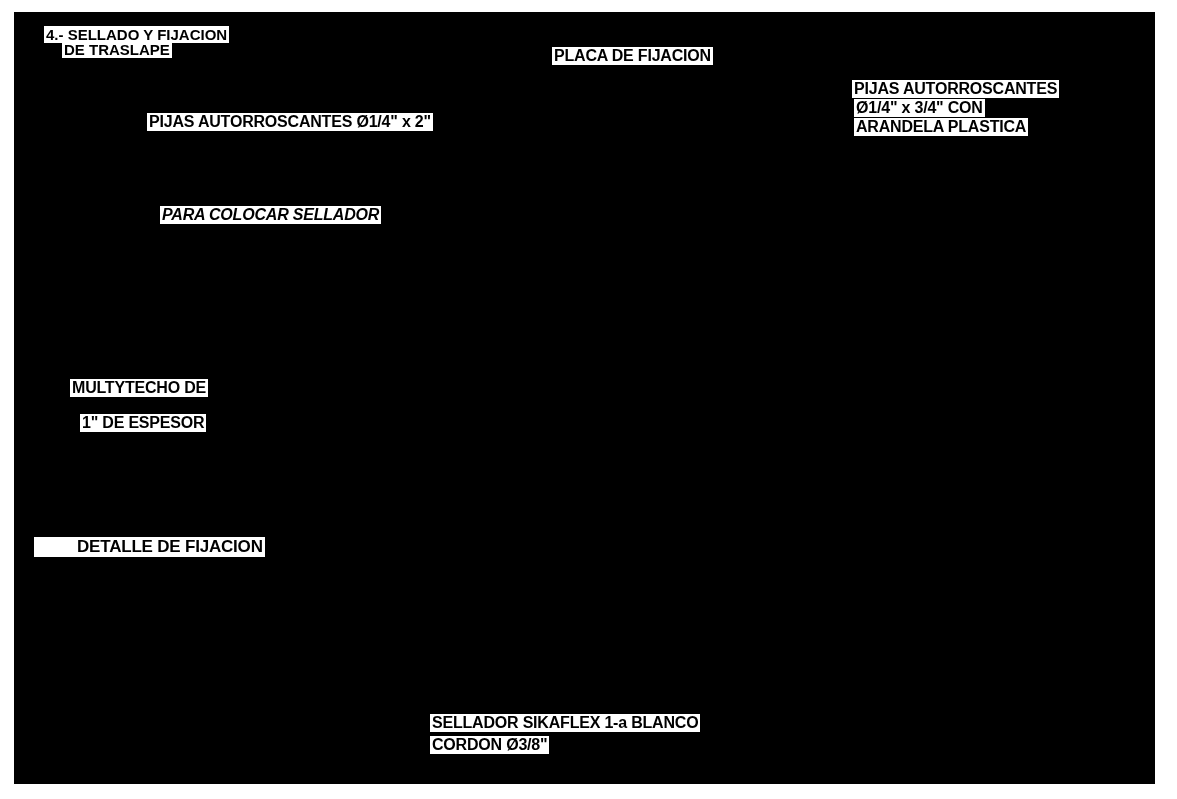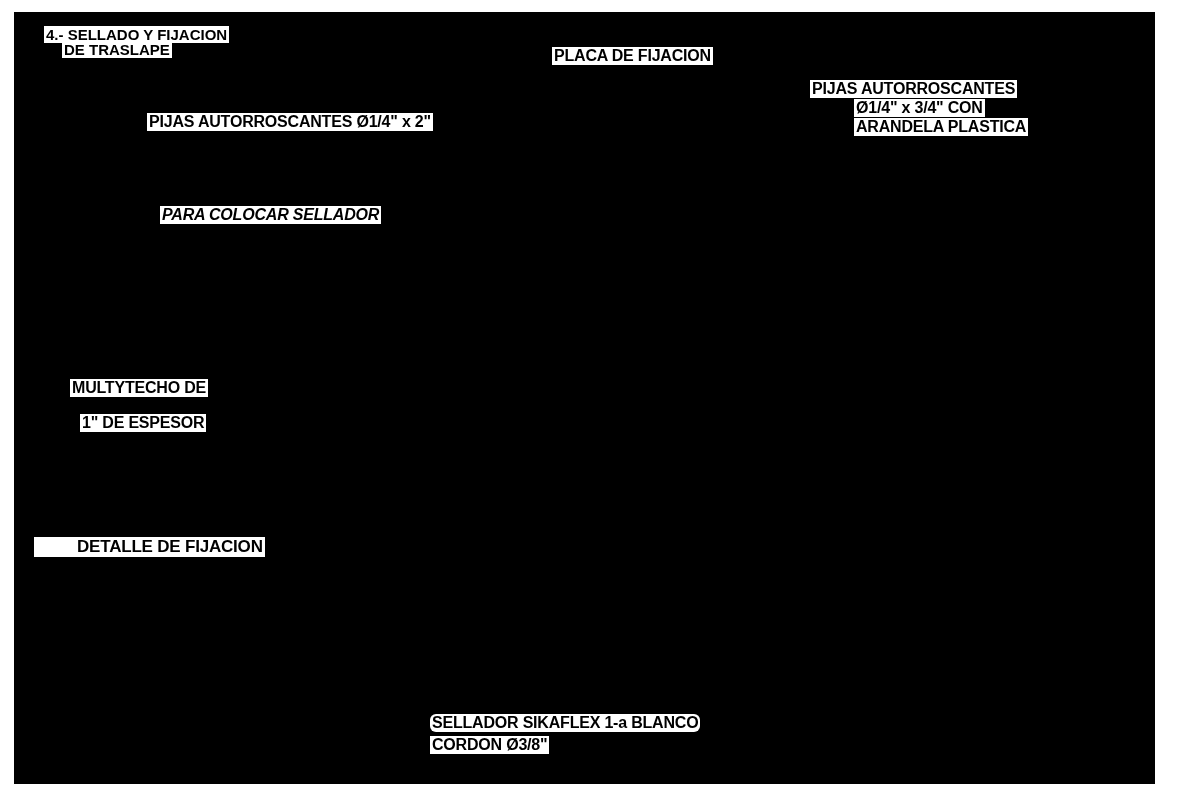--- a/index.html
+++ b/index.html
@@ -206,31 +206,31 @@
     <line class="dash2" x1="54" y1="750" x2="356" y2="750"></line>
   </g>
 </svg>
 
 <div class="lbl title" style="left:44px;top:26px;">4.- SELLADO Y FIJACION</div>
 <div class="lbl title" style="left:62px;top:41px;">DE TRASLAPE</div>
 
 <div class="lbl" style="left:147px;top:113px;">PIJAS AUTORROSCANTES Ø1/4" x 2"</div>
 <div class="lbl" style="left:552px;top:47px;">PLACA DE FIJACION</div>
 
-<div class="lbl" style="left:810px;top:80px;">PIJAS AUTORROSCANTES</div>
+<div class="lbl" style="left:852px;top:80px;">PIJAS AUTORROSCANTES</div>
 <div class="lbl" style="left:854px;top:99px;">Ø1/4" x 3/4" CON</div>
 <div class="lbl" style="left:854px;top:118px;">ARANDELA PLASTICA</div>
 
 <div class="lbl" style="left:160px;top:206px;font-style:italic;">PARA COLOCAR SELLADOR</div>
 
 <div class="lbl" style="left:70px;top:379px;">MULTYTECHO DE</div>
 <div class="lbl" style="left:80px;top:414px;">1" DE ESPESOR</div>
 
 <div class="lbl head2" style="left:34px;top:537px;">DETALLE DE FIJACION</div>
 <div class="body-line" style="left:48px;top:578px;">Colocar las pijas de □1/4"x3/4"</div>
 <div class="body-line" style="left:48px;top:597.5px;">con arandela plastica inmediatamente</div>
 <div class="body-line" style="left:48px;top:617px;">despues de colocar el sellador</div>
 <div class="body-line" style="left:48px;top:636.5px;">y empatar las piezas.</div>
 
-<div class="lbl" style="left:430px;top:714px;border-radius:6px;">SELLADOR SIKAFLEX 1-a BLANCO</div>
+<div class="lbl" style="left:430px;top:714px;">SELLADOR SIKAFLEX 1-a BLANCO</div>
 <div class="lbl" style="left:430px;top:736px;">CORDON Ø3/8"</div>
 
 </div>
 
 </body></html>

